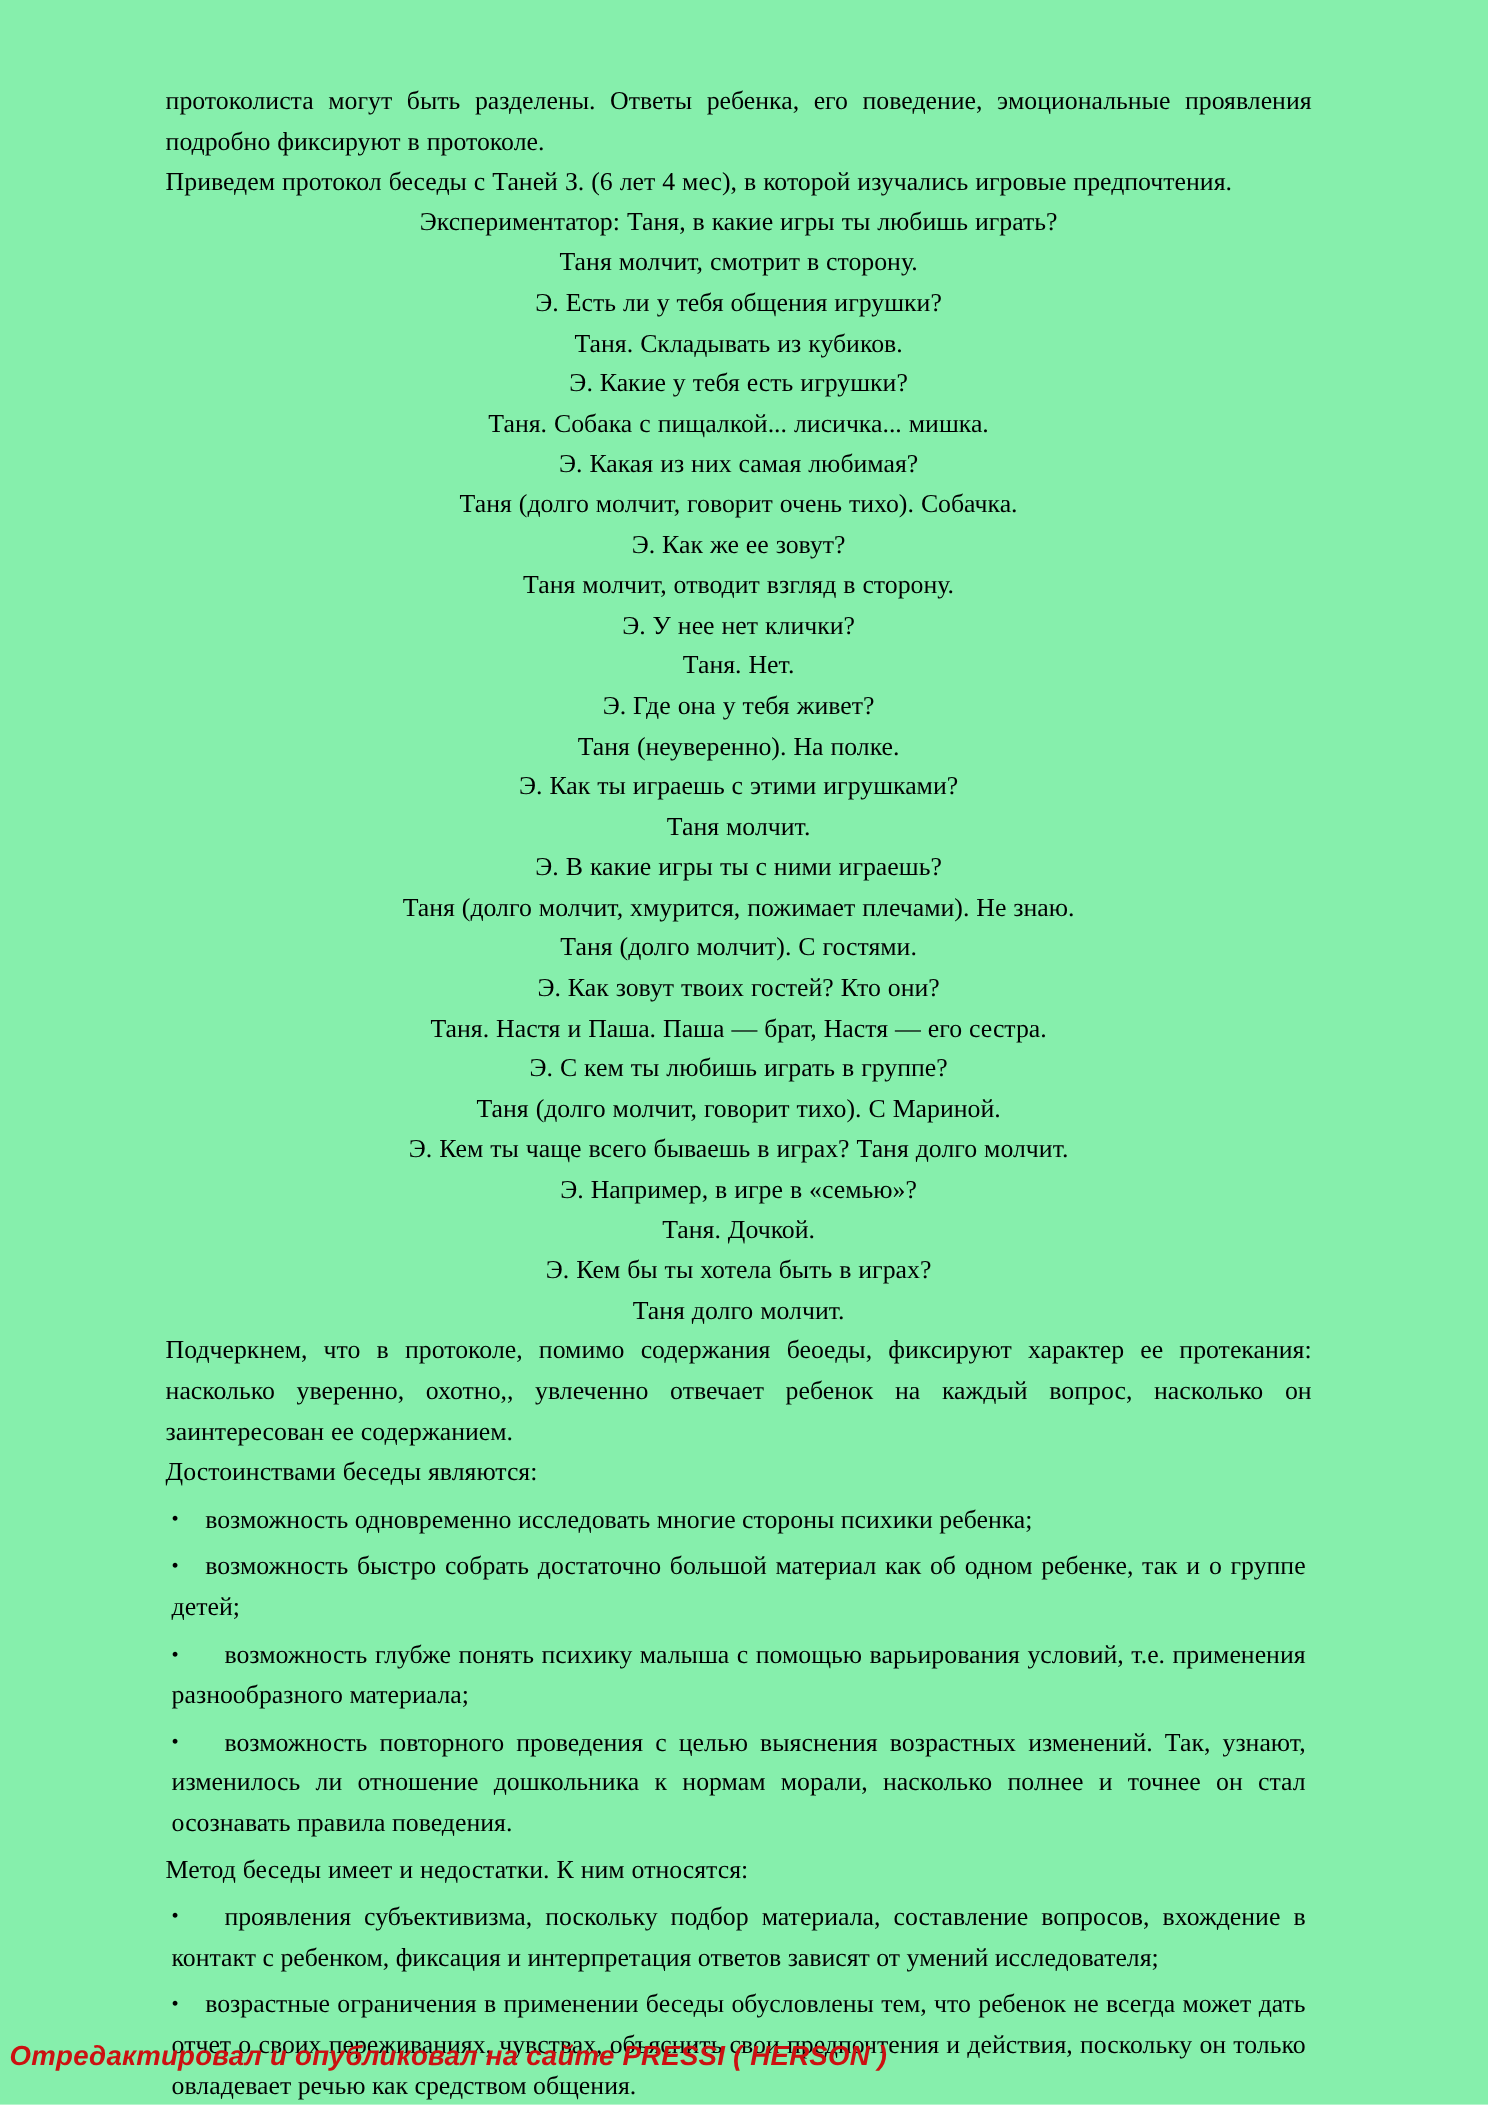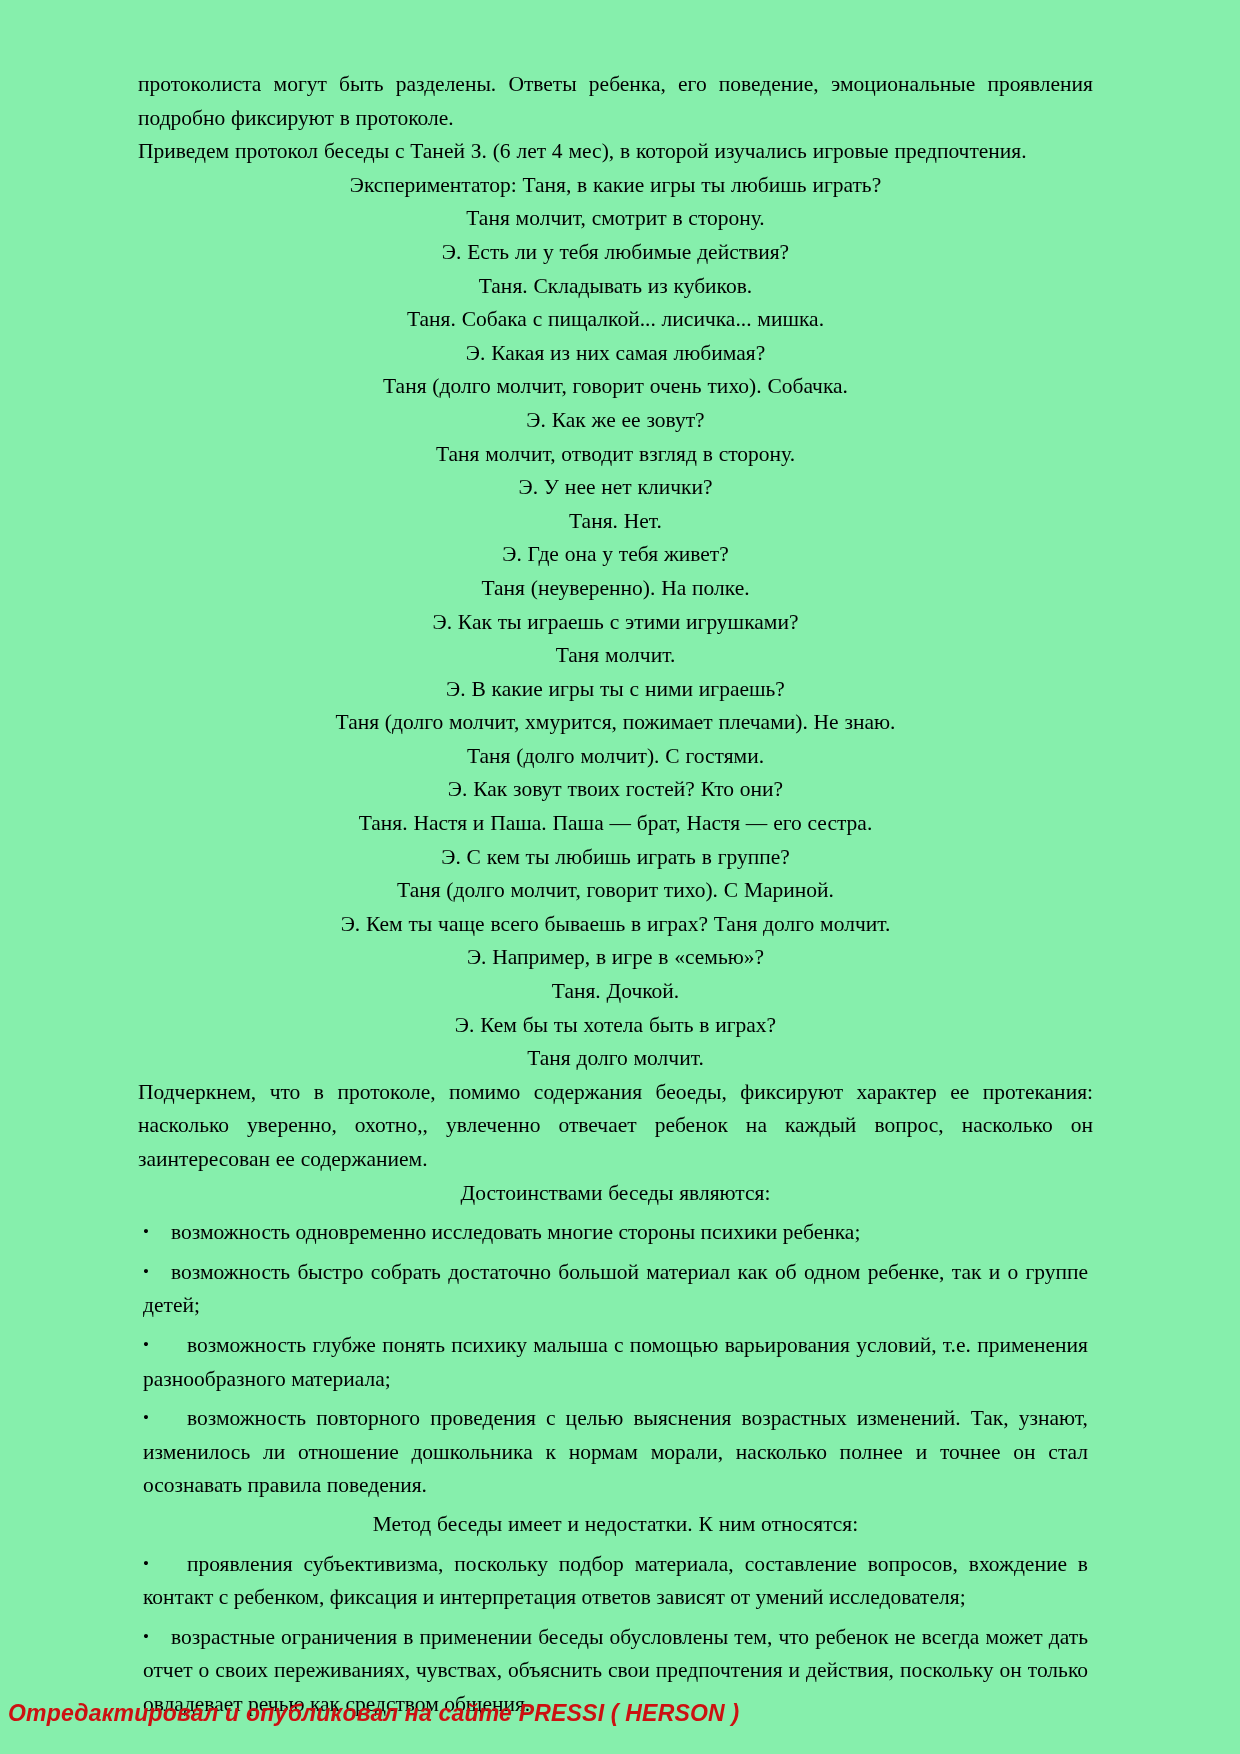--- a/index.html
+++ b/index.html
@@ -28,21 +28,21 @@
     line-height: 33.6px;
     color: #000000;
     margin: 0;
     text-align: justify;
     text-justify: inter-word;
     -webkit-hyphens: none;
     hyphens: none;
     word-spacing: 0.02em;
   }
   .para.noj {
-    text-align: center;
+    text-align: left;
   }
   .bullet {
     font-family: "Liberation Serif", "DejaVu Serif", serif;
     font-size: 21.5px;
     line-height: 33.6px;
     color: #000000;
     margin: 5px;
     text-align: justify;
     text-justify: inter-word;
     position: relative;
@@ -80,22 +80,23 @@
 
   <div class="content">
 
     <p class="para">протоколиста могут быть разделены. Ответы ребенка, его поведение, эмоциональные проявления подробно фиксируют  в протоколе.</p>
 
     <p class="para">Приведем протокол беседы с Таней З. (6 лет 4 мес), в которой изучались игровые предпочтения.</p>
 
     <div class="dialogue">
       <p class="para">Экспериментатор: Таня, в какие игры ты любишь играть?</p>
       <p class="para">Таня молчит, смотрит в сторону.</p>
-      <p class="para">Э. Есть ли у тебя любимые действия?</p>
+      <p class="para">Э. Есть ли у тебя общения игрушки?</p>
       <p class="para">Таня. Складывать из кубиков.</p>
+      <p class="para">Э. Какие у тебя есть игрушки?</p>
       <p class="para">Таня. Собака с пищалкой... лисичка... мишка.</p>
       <p class="para">Э. Какая из них самая любимая?</p>
       <p class="para">Таня (долго молчит, говорит очень тихо). Собачка.</p>
       <p class="para">Э. Как же ее зовут?</p>
       <p class="para">Таня молчит, отводит взгляд в сторону.</p>
       <p class="para">Э. У нее нет клички?</p>
       <p class="para">Таня. Нет.</p>
       <p class="para">Э. Где она у тебя живет?</p>
       <p class="para">Таня (неуверенно). На полке.</p>
       <p class="para">Э. Как ты играешь с этими игрушками?</p>

